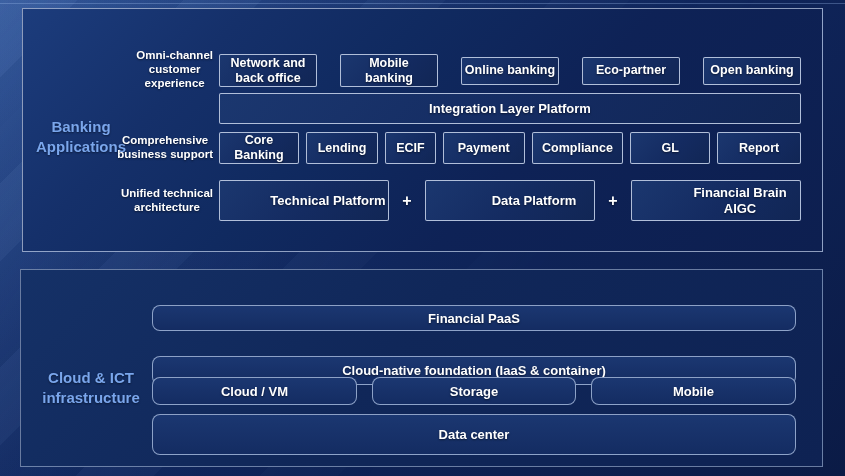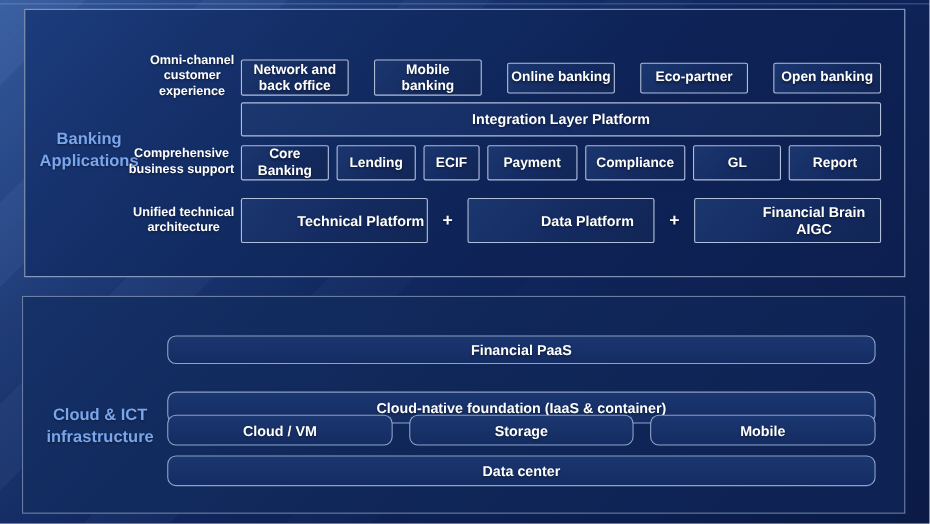--- a/index.html
+++ b/index.html
@@ -77,21 +77,21 @@
     position:absolute;box-sizing:border-box;display:flex;align-items:center;justify-content:center;
     border:1px solid rgba(162,182,216,0.85);border-radius:8px;
     background:linear-gradient(180deg,#1b3771 0%,#142c62 100%);
     color:#ffffff;font-size:13px;font-weight:bold;text-shadow:0 1px 2px rgba(0,0,0,0.5);
   }
   .b-paas{left:0;top:35px;width:644px;height:26px;}
   .b-found{left:0;top:70px;width:644px;height:29px;margin-top:16px;}
   .b-vm{left:0;top:107px;width:205px;height:28px;}
   .b-storage{left:220px;top:107px;width:204px;height:28px;}
   .b-network{left:439px;top:107px;width:205px;height:28px;}
-  .b-dc{left:0;top:144px;width:644px;height:28px;}
+  .b-dc{left:0;top:144px;width:644px;height:41px;}
 </style>
 </head>
 <body>
 
 <div class="panel panel-banking">
   <div class="sec-title t-banking">Banking
 Applications</div>
 
   <div class="rowlabel rl1">
     <span>Omni-channel

